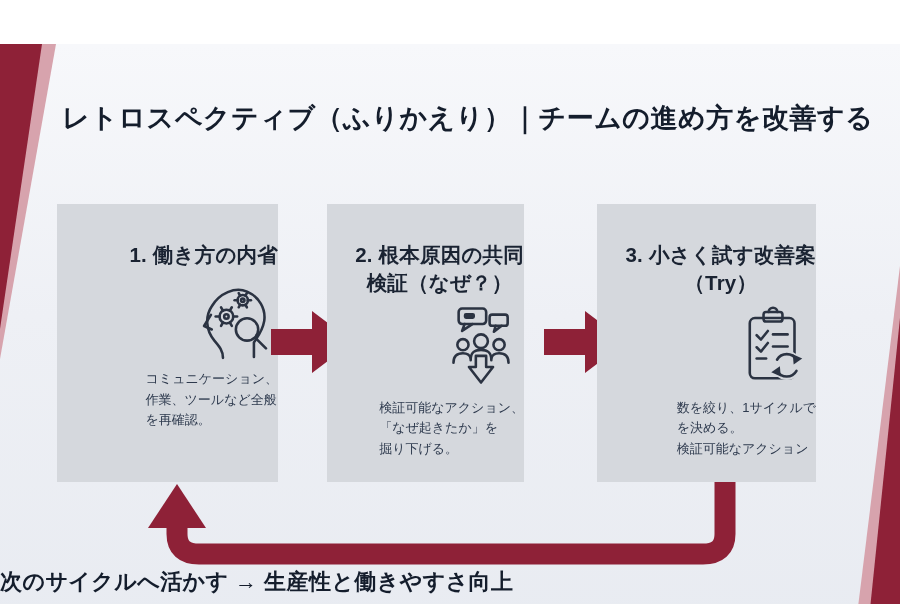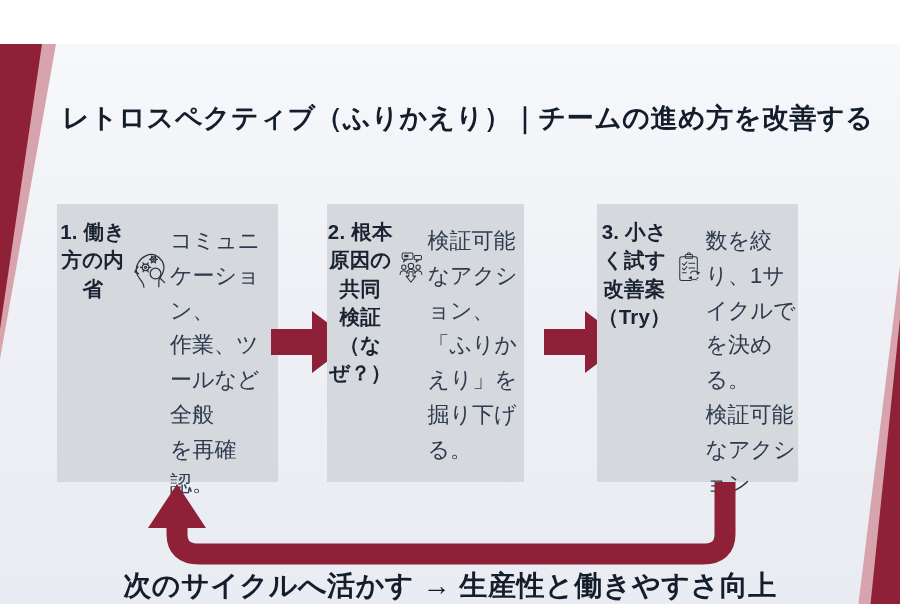--- a/index.html
+++ b/index.html
@@ -10,45 +10,45 @@
     margin-top:44px;
   }
   .deco{position:absolute;inset:0;pointer-events:none;}
   .page-title{
     position:absolute;left:62px;top:56px;width:810px;
     font-size:27px;font-weight:800;color:#141d2c;letter-spacing:.02em;
     white-space:nowrap;
   }
   .card{
     position:absolute;top:160px;height:278px;background:#d5d8dd;
-    display:flex;align-items:flex-start;box-sizing:border-box;
-    padding-top:14px;
+    display:flex;flex-direction:column;align-items:flex-end;box-sizing:border-box;
+    padding-top:37px;
   }
   .card-1{left:57px;width:221px;}
   .card-2{left:327px;width:197px;}
-  .card-3{left:597px;width:201px;}
+  .card-3{left:597px;width:219px;}
   .card-title{
     text-align:center;font-size:20.5px;font-weight:800;color:#1a2332;
     line-height:1.38;letter-spacing:.01em;
   }
   .card-title span{display:block;}
   .card-icon{margin-top:8px;}
   .icon-stroke{stroke:#2b3342;fill:none;stroke-width:3;stroke-linecap:round;stroke-linejoin:round;}
   .icon-fill{fill:#2b3342;stroke:none;}
   .card-body{
-    margin-top:6px;font-size:22px;font-weight:500;color:#2e3a4e;line-height:1.58;
+    margin-top:6px;font-size:13px;font-weight:500;color:#2e3a4e;line-height:1.58;
     text-align:left;
   }
   .card-body span{display:block;}
   .flow-arrow{position:absolute;top:267px;}
   .flow-arrow polygon{fill:#8e2137;}
   .loop-arrow{position:absolute;inset:0;pointer-events:none;}
   .caption{
-    position:absolute;left:0;right:0;top:523px;text-align:center;
-    font-size:28px;font-weight:800;color:#141d2c;letter-spacing:.02em;
+    position:absolute;left:0;right:0;top:523px;text-align:left;
+    font-size:22px;font-weight:800;color:#141d2c;letter-spacing:.02em;
   }
 </style>
 </head>
 <body>
 
 <div class="stage">
 
   <svg class="deco" width="900" height="604" viewBox="0 0 900 604">
     <polygon points="0,0 56,0 0,315" fill="#d7a3ad"></polygon>
     <polygon points="0,0 42,0 0,285" fill="#8e2137"></polygon>
@@ -113,21 +113,21 @@
       <circle class="icon-stroke" cx="50" cy="41" r="8"></circle>
       <path class="icon-stroke" d="M38,63 C38,53 43,51 50,51 C57,51 62,53 62,63"></path>
       <circle class="icon-stroke" cx="29" cy="45" r="6.5"></circle>
       <path class="icon-stroke" d="M18,66 C18,58 22,55 29,55 C34,55 37,57 38,61"></path>
       <circle class="icon-stroke" cx="71" cy="45" r="6.5"></circle>
       <path class="icon-stroke" d="M62,61 C63,57 66,55 71,55 C78,55 82,58 82,66"></path>
       <path class="icon-stroke" d="M44,58 L56,58 L56,71 L64,71 L50,89 L36,71 L44,71 Z"></path>
     </svg>
     <div class="card-body">
       <span>検証可能なアクション、</span>
-      <span>「ふりかえり」を</span>
+      <span>「なぜ起きたか」を</span>
       <span>掘り下げる。</span>
     </div>
   </div>
 
   <svg class="flow-arrow" style="left:544px" width="82" height="62" viewBox="0 0 82 62">
     <polygon points="0,18 41,18 41,0 82,31 41,62 41,44 0,44"></polygon>
   </svg>
 
   <div class="card card-3">
     <div class="card-title">

